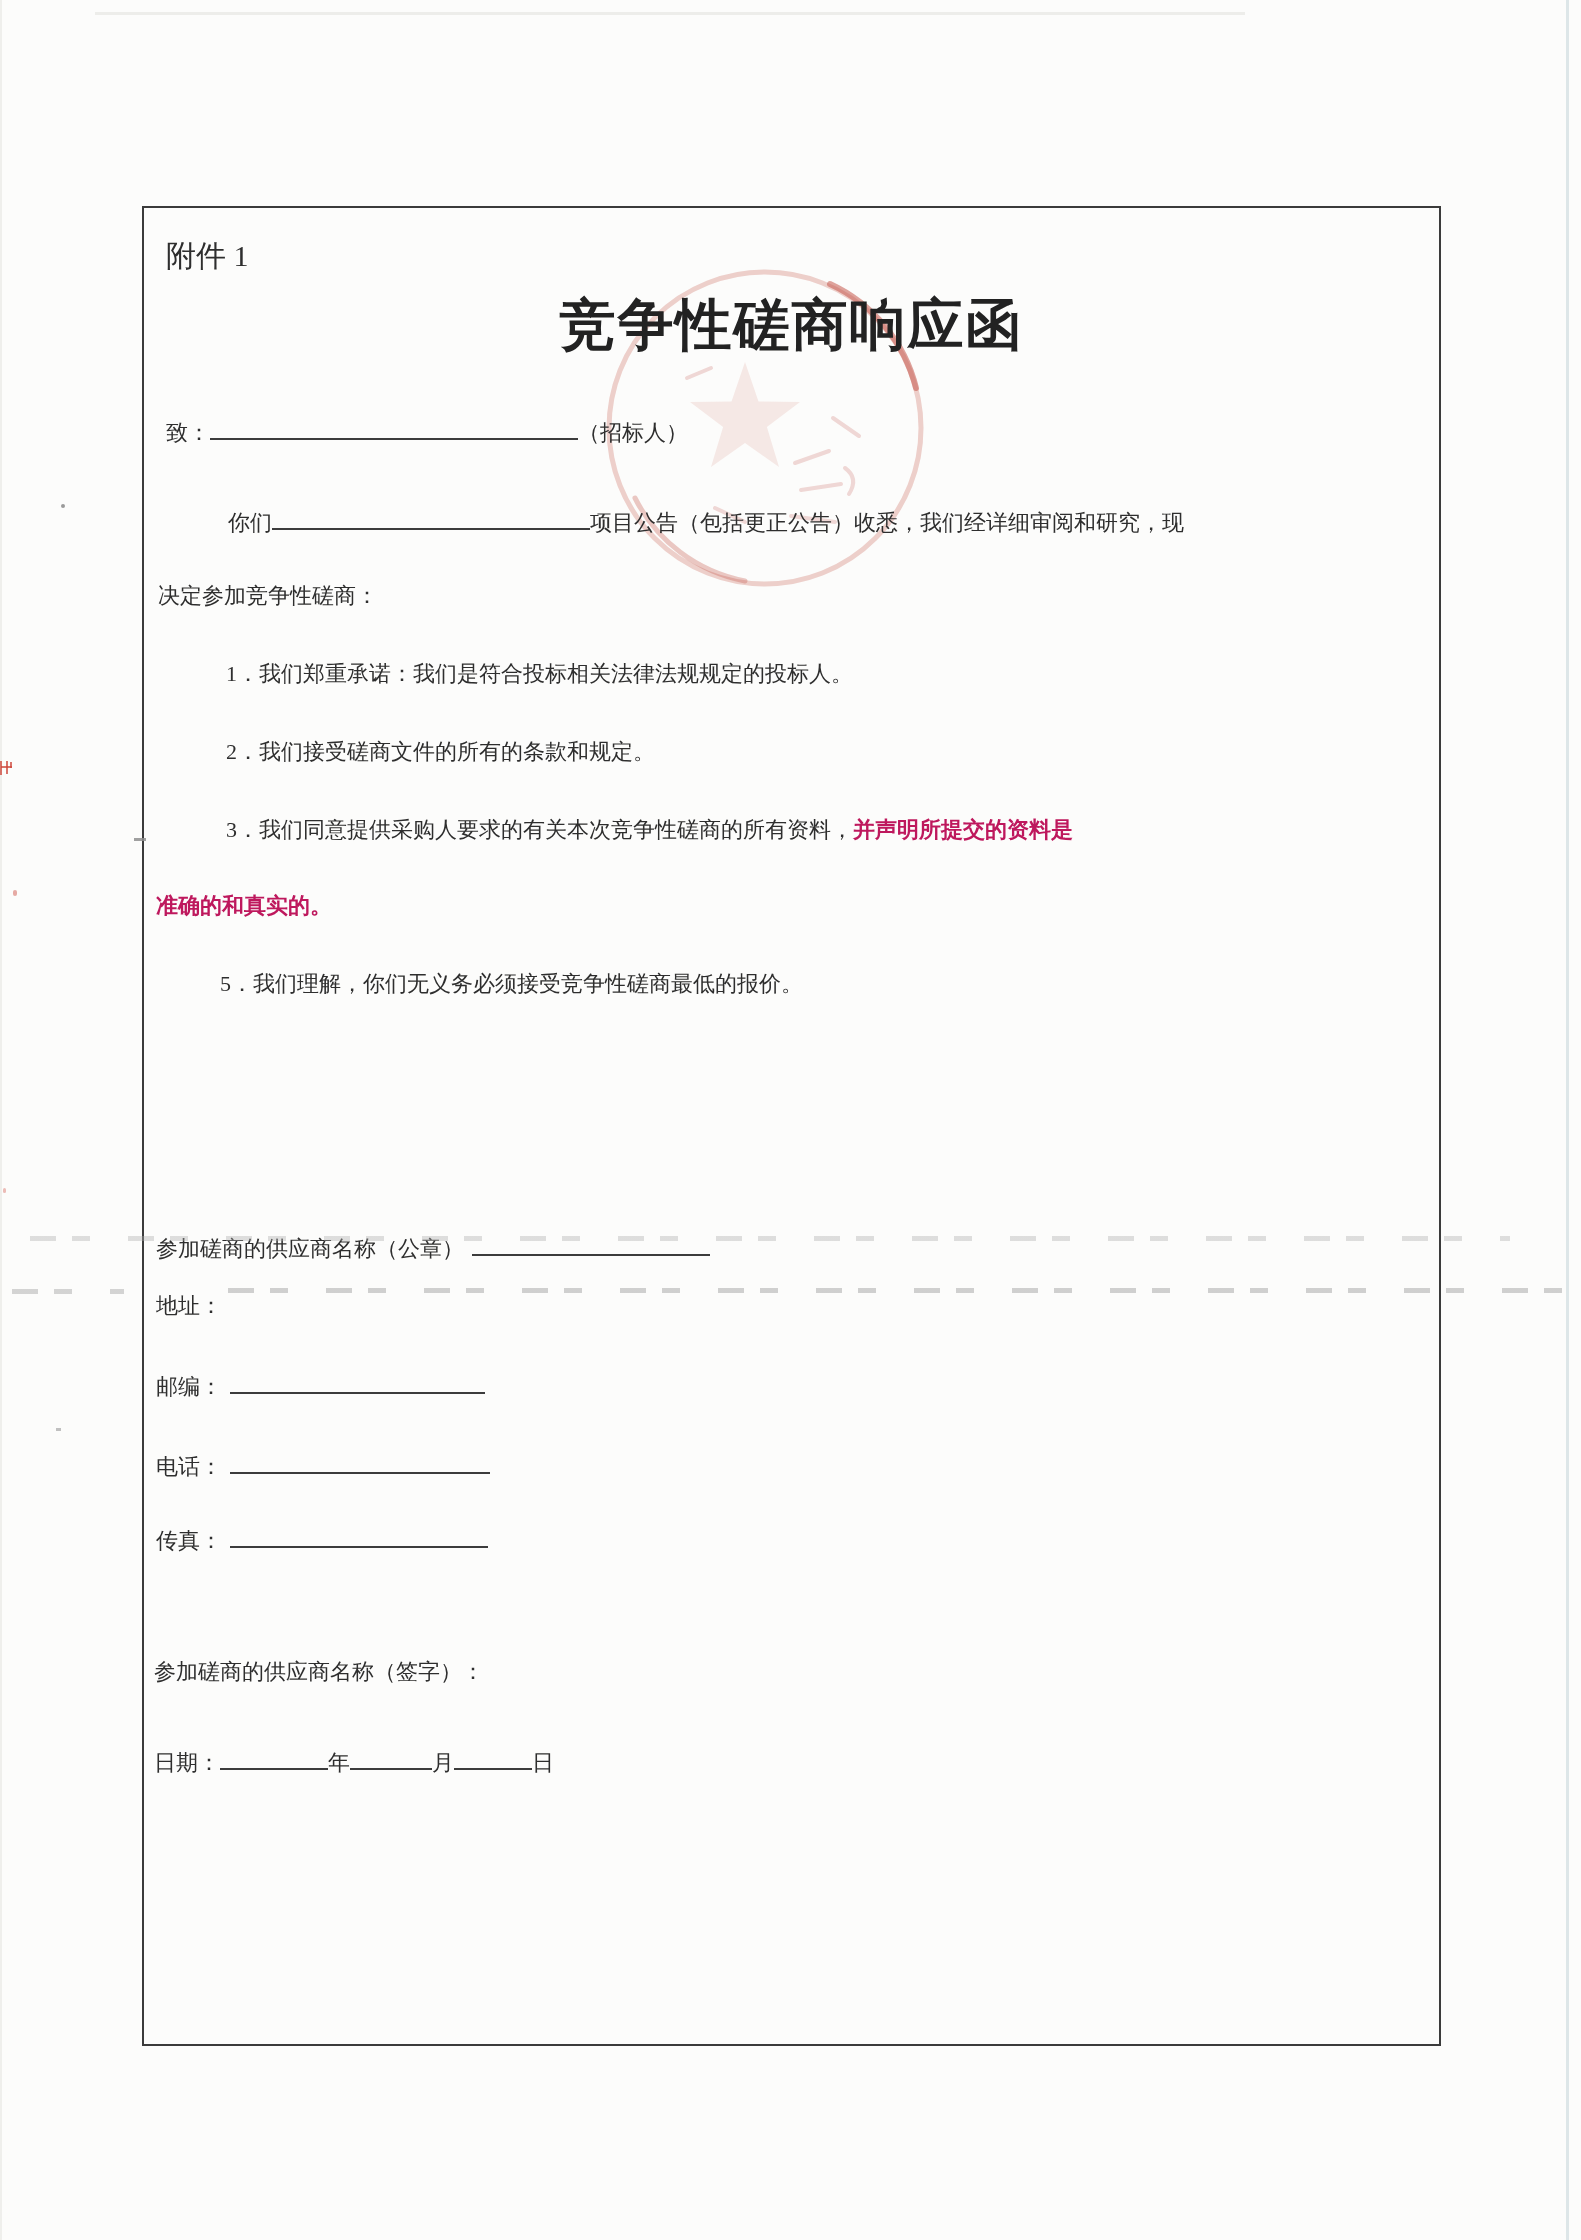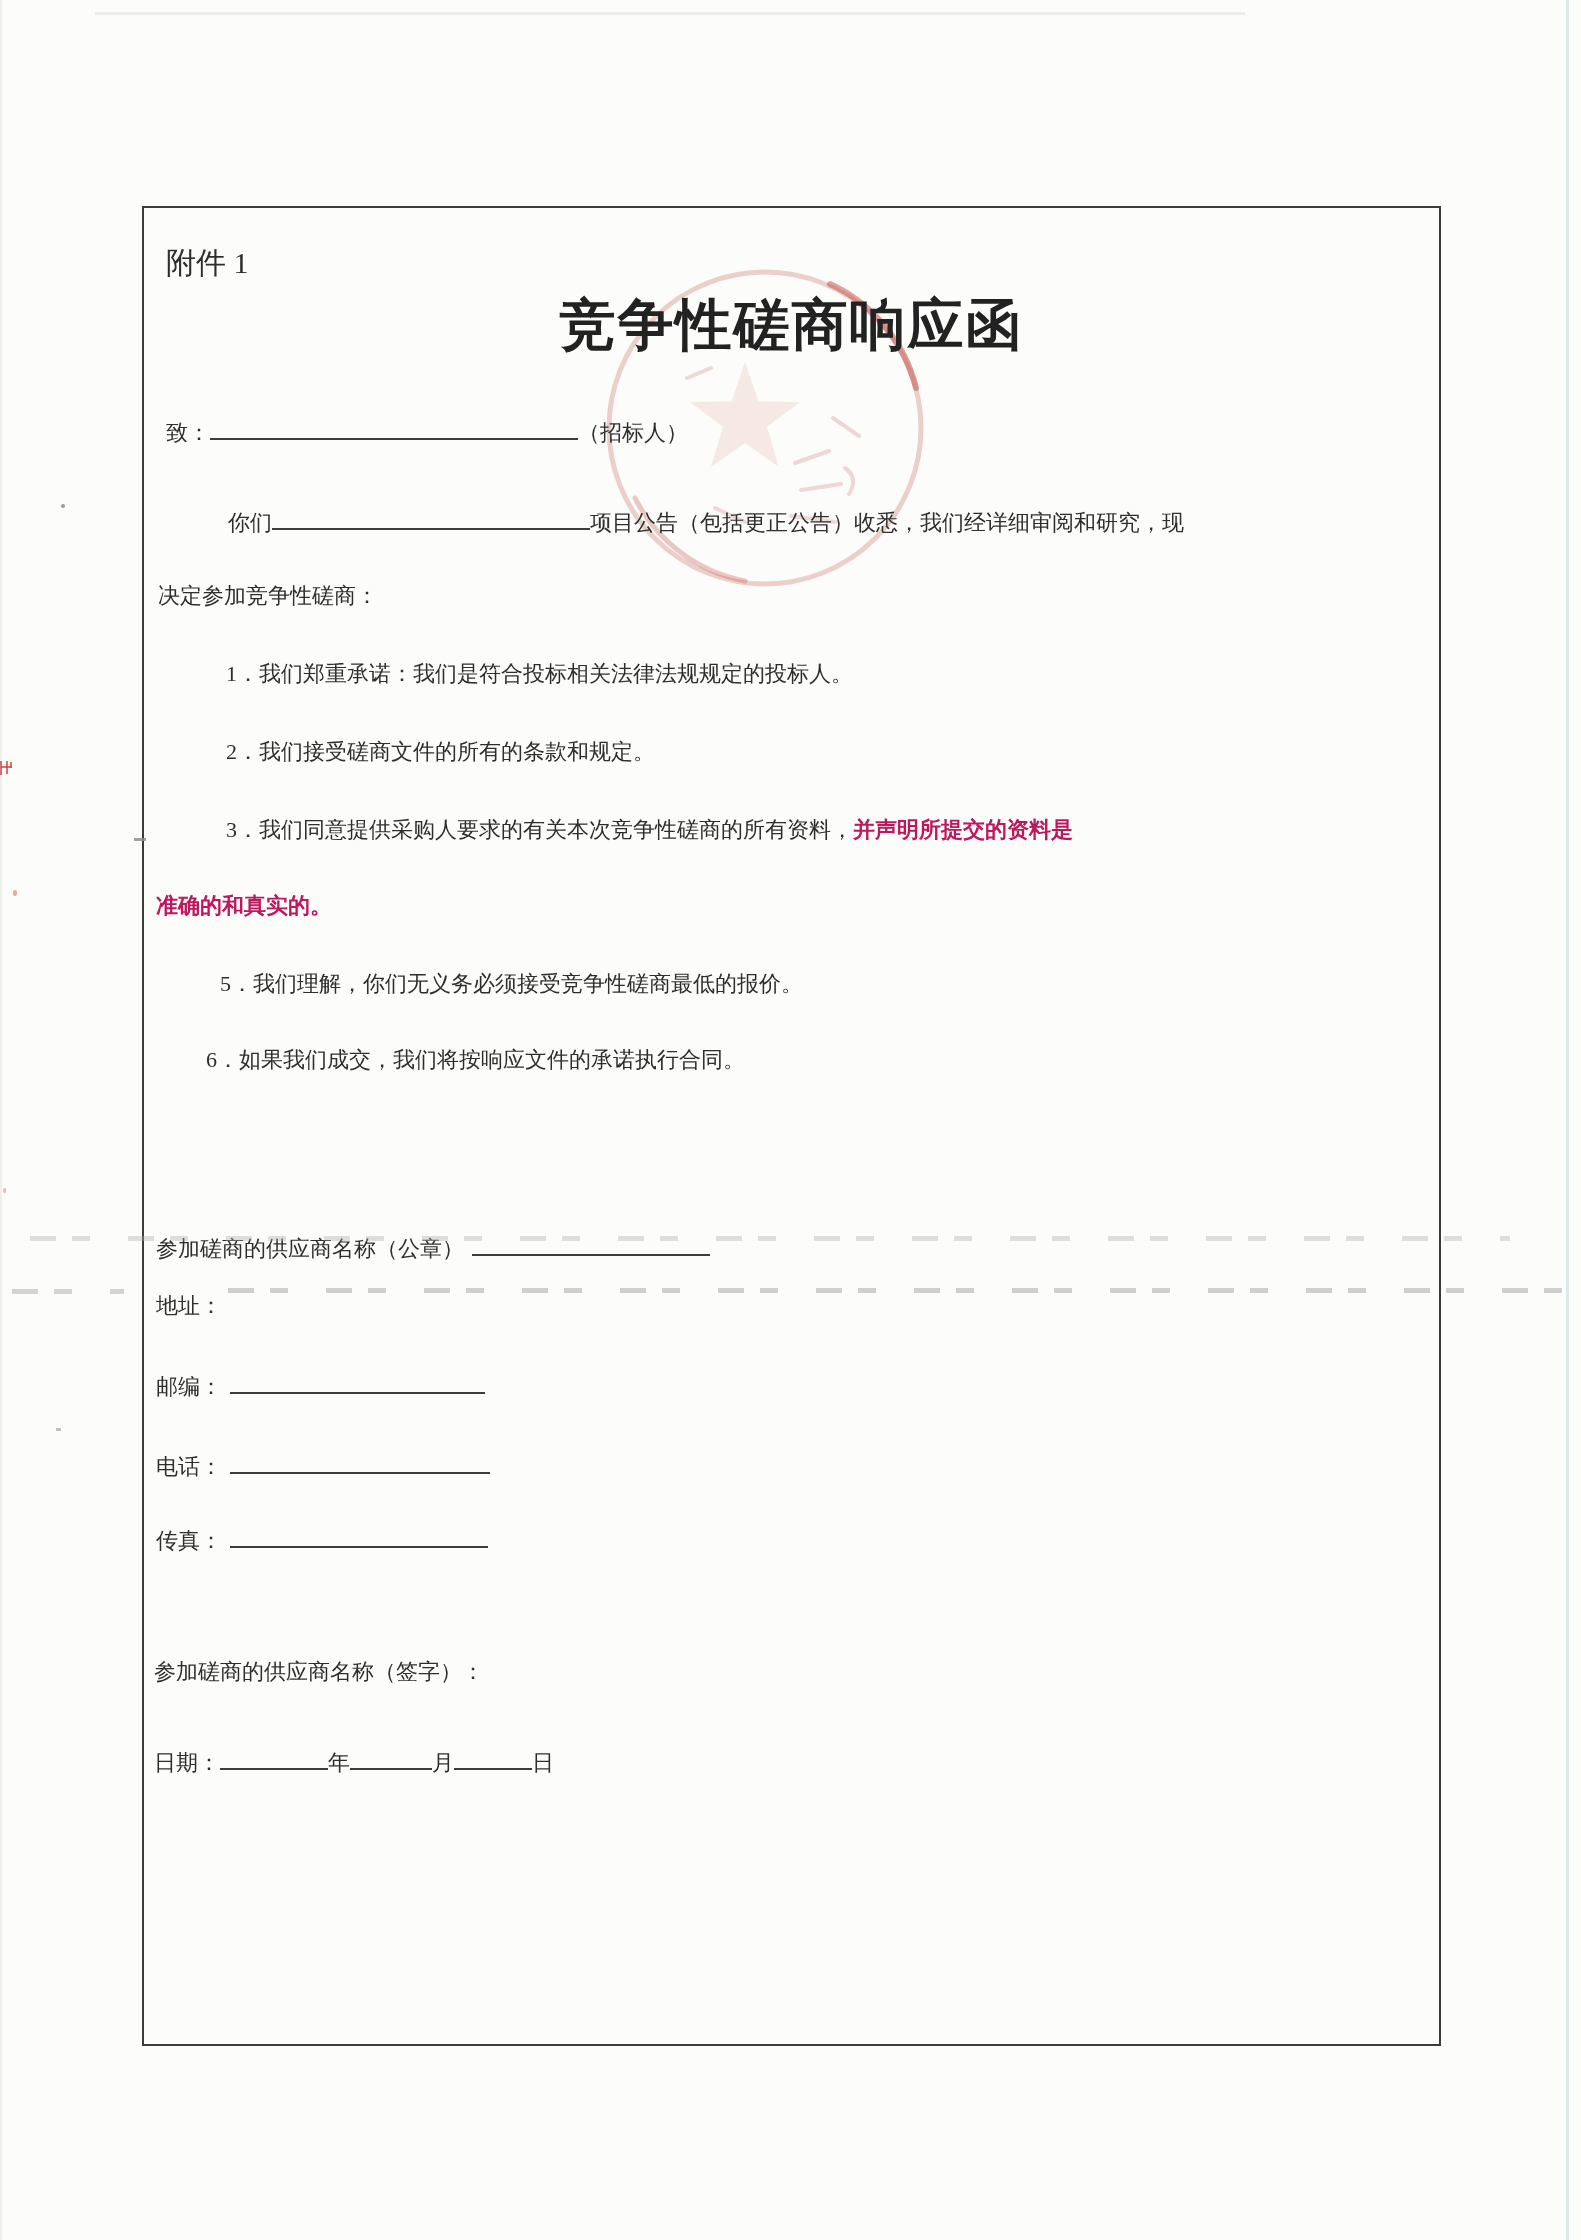--- a/index.html
+++ b/index.html
@@ -72,21 +72,21 @@
       <path d="M196 258 l44 6"></path>
       <path d="M238 160 l26 18"></path>
       <path d="M120 250 l30 14"></path>
       <path d="M250 210 q14 10 4 26"></path>
       <path d="M92 120 l24 -10"></path>
     </g>
   </svg>
 
   <div class="frame">
 
-    <div class="line attach" style="left:22px;top:28px;margin-top:7px;">附件 1</div>
+    <div class="line attach" style="left:22px;top:28px;">附件 1</div>
 
     <div class="line title" style="top:82px;">竞争性磋商响应函</div>
 
     <div class="line" style="left:22px;top:200px;">
       <span>致：</span><span class="u" style="width:368px;"></span><span>（招标人）</span>
     </div>
 
     <div class="line" style="left:84px;top:290px;">
       <span>你们</span><span class="u" style="width:318px;"></span><span>项目公告（包括更正公告）收悉，我们经详细审阅和研究，现</span>
     </div>
@@ -106,23 +106,20 @@
     </div>
 
     <div class="line" style="left:12px;top:678px;">
       <span class="bold">准确的和真实的。</span>
     </div>
 
     <div class="line" style="left:76px;top:756px;">
       <span>5．</span><span>我们理解，你们无义务必须接受竞争性磋商最低的报价。</span>
     </div>
 
-    <div class="line" style="left:62px;top:832px;">
-      <span>6．</span><span>如果我们成交，我们将按响应文件的承诺执行合同。</span>
-    </div>
 
     <div class="line" style="left:12px;top:1016px;">
       <span>参加磋商的供应商名称（公章）</span><span class="u gap-l" style="width:238px;"></span>
     </div>
 
     <div class="line" style="left:12px;top:1078px;">地址：</div>
 
     <div class="line" style="left:12px;top:1154px;">
       <span>邮编：</span><span class="u gap-l" style="width:255px;"></span>
     </div>

